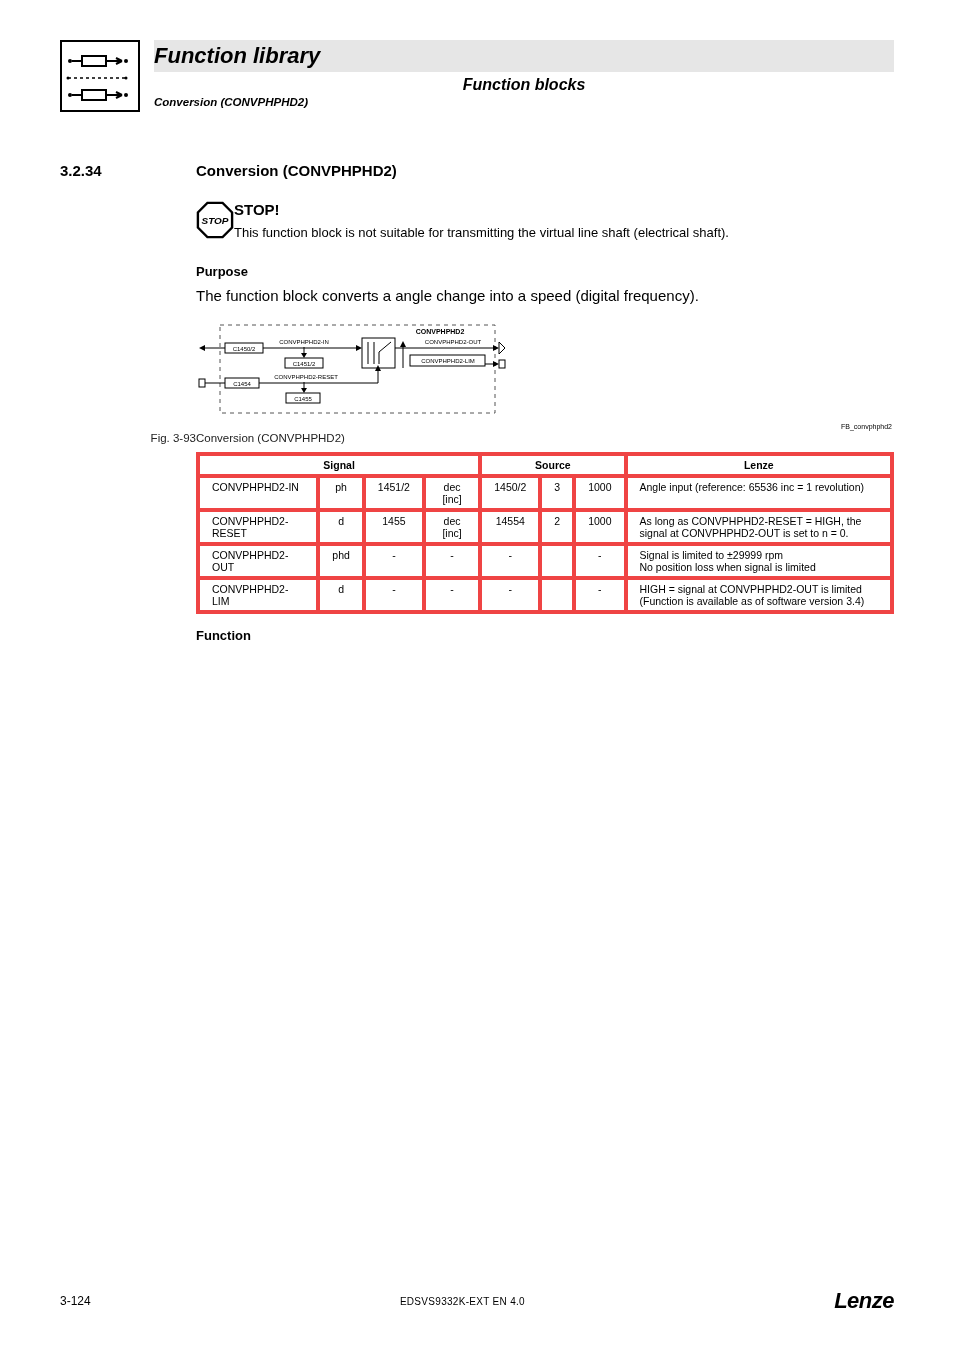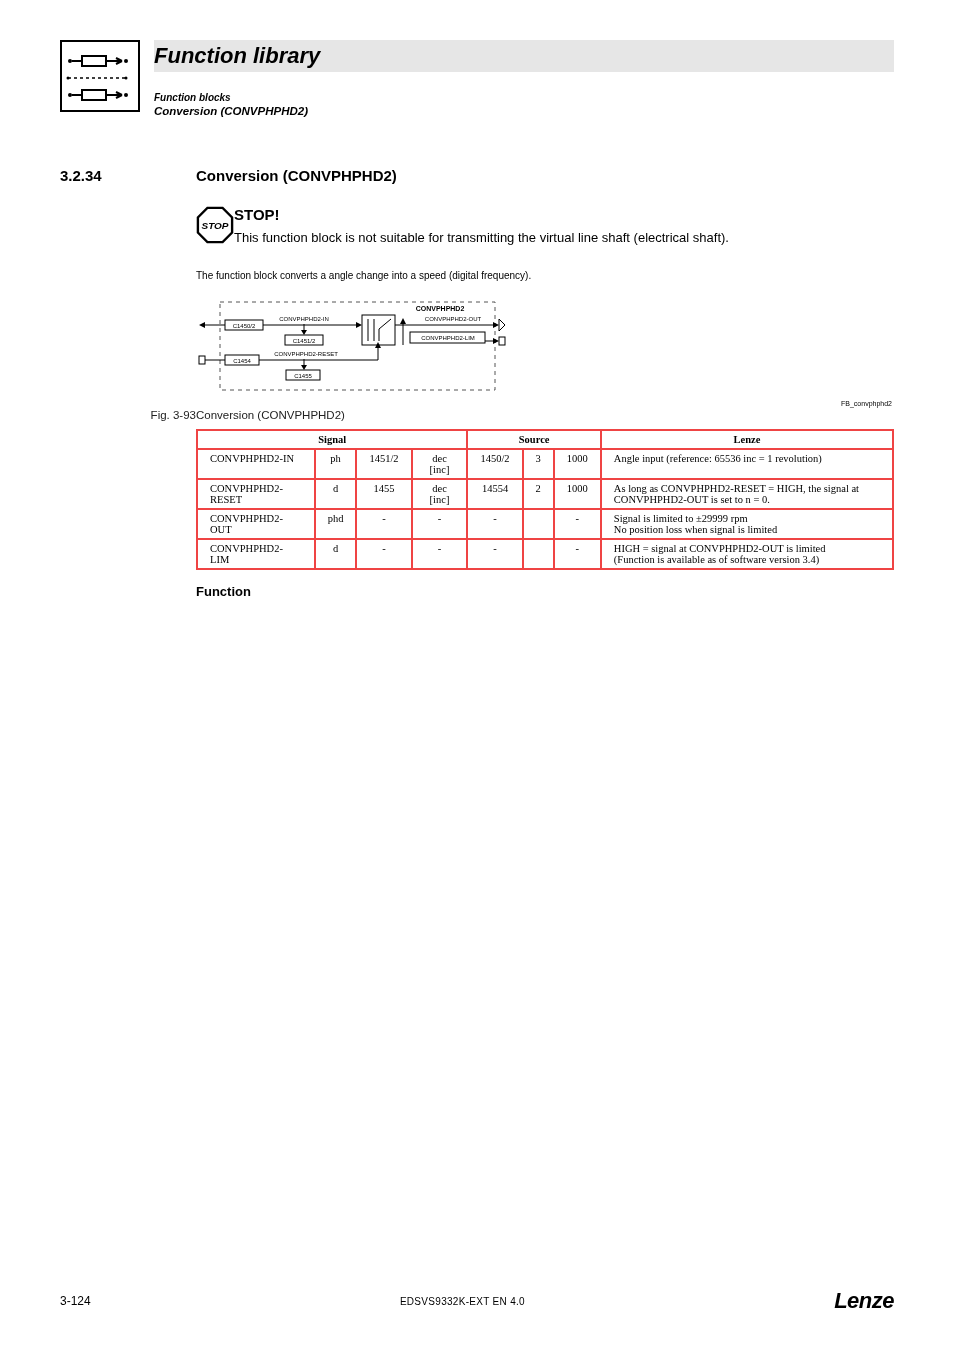--- a/index.html
+++ b/index.html
@@ -36,22 +36,23 @@
     padding-left: 0;
   }
   .title-line em {
     font-style: italic;
     font-weight: bold;
     font-size: 22px;
   }
   .sub1 {
     font-style: italic;
     font-weight: bold;
-    font-size: 10px;
-    margin-top: 20px;
+    font-size: 16px;
+    margin-top: 4px;
+    text-align: center;
   }
   .sub2 {
     font-style: italic;
     font-weight: bold;
     font-size: 11.5px;
     margin-top: 2px;
   }
 
   
   .section-row {
@@ -71,21 +72,21 @@
 
   .content { margin-left: 136px; }
 
   
   .stop-row { display: flex; margin-bottom: 22px; }
   .stop-icon { width: 38px; height: 38px; flex: 0 0 38px; }
   .stop-title { font-weight: bold; font-size: 15px; margin-bottom: 6px; }
   .stop-text { font-size: 13px; line-height: 1.4; max-width: 620px; }
 
   .para-title { font-weight: bold; font-size: 13px; margin: 14px 0 6px; }
-  .para-text { font-size: 10px; line-height: 1.4; }
+  .para-text { font-size: 15px; line-height: 1.4; }
 
   
   .diagram-wrap { margin: 16px 0 4px; }
   .diagram { width: 315px; height: 94px; }
   .fb-tag {
     text-align: right;
     font-size: 7px;
     margin-top: 2px;
     padding-right: 2px;
   }
@@ -101,24 +102,23 @@
   .fig-cap { }
 
   
   .sig-table {
     width: 100%;
     border-collapse: collapse;
     font-size: 10.5px;
     margin-top: 4px;
   }
   .sig-table th, .sig-table td {
-    border: 2px solid #ef4444;
+    border: 4px solid #ef4444;
     padding: 3px 12px;
     vertical-align: top;
-    font-family: Liberation Serif, serif;
   }
   .sig-table th { font-weight: bold; text-align: center; }
   .sig-table .hdr1 th { text-align: center; }
   .name-col { text-align: left; width: 118px; }
   .type-col { width: 34px; text-align: center; }
   .dis-col  { width: 46px; text-align: center; }
   .disf-col { width: 70px; text-align: center; }
   .cfg-col  { width: 50px; text-align: center; }
   .list-col { width: 34px; text-align: center; }
   .lenze-col{ width: 44px; text-align: center; }
@@ -206,20 +206,21 @@
         <polygon points="12,2 28,2 38,12 38,28 28,38 12,38 2,28 2,12" fill="#fff" stroke="#000" stroke-width="2.5"></polygon>
         <text x="20" y="24" font-family="Arial" font-size="10.5" font-weight="bold" text-anchor="middle" font-style="italic">STOP</text>
       </svg>
     </div>
     <div>
       <div class="stop-title">STOP!</div>
       <div class="stop-text">This function block is not suitable for transmitting the virtual line shaft (electrical shaft).</div>
     </div>
   </div>
 
+  <div class="para-title">Purpose</div>
   <div class="para-text">The function block converts a angle change into a speed (digital frequency).</div>
 
   <div class="diagram-wrap">
     <svg class="diagram" viewBox="0 0 315 94">
 
       <rect x="24" y="3" width="275" height="88" fill="none" stroke="#555" stroke-width="1" stroke-dasharray="4,4"></rect>
       <text x="244" y="12" font-size="7" font-weight="bold" text-anchor="middle">CONVPHPHD2</text>
 
       <polygon points="3,26 9,23 9,29" fill="#000"></polygon>
       <line x1="9" y1="26" x2="29" y2="26" stroke="#000"></line>

